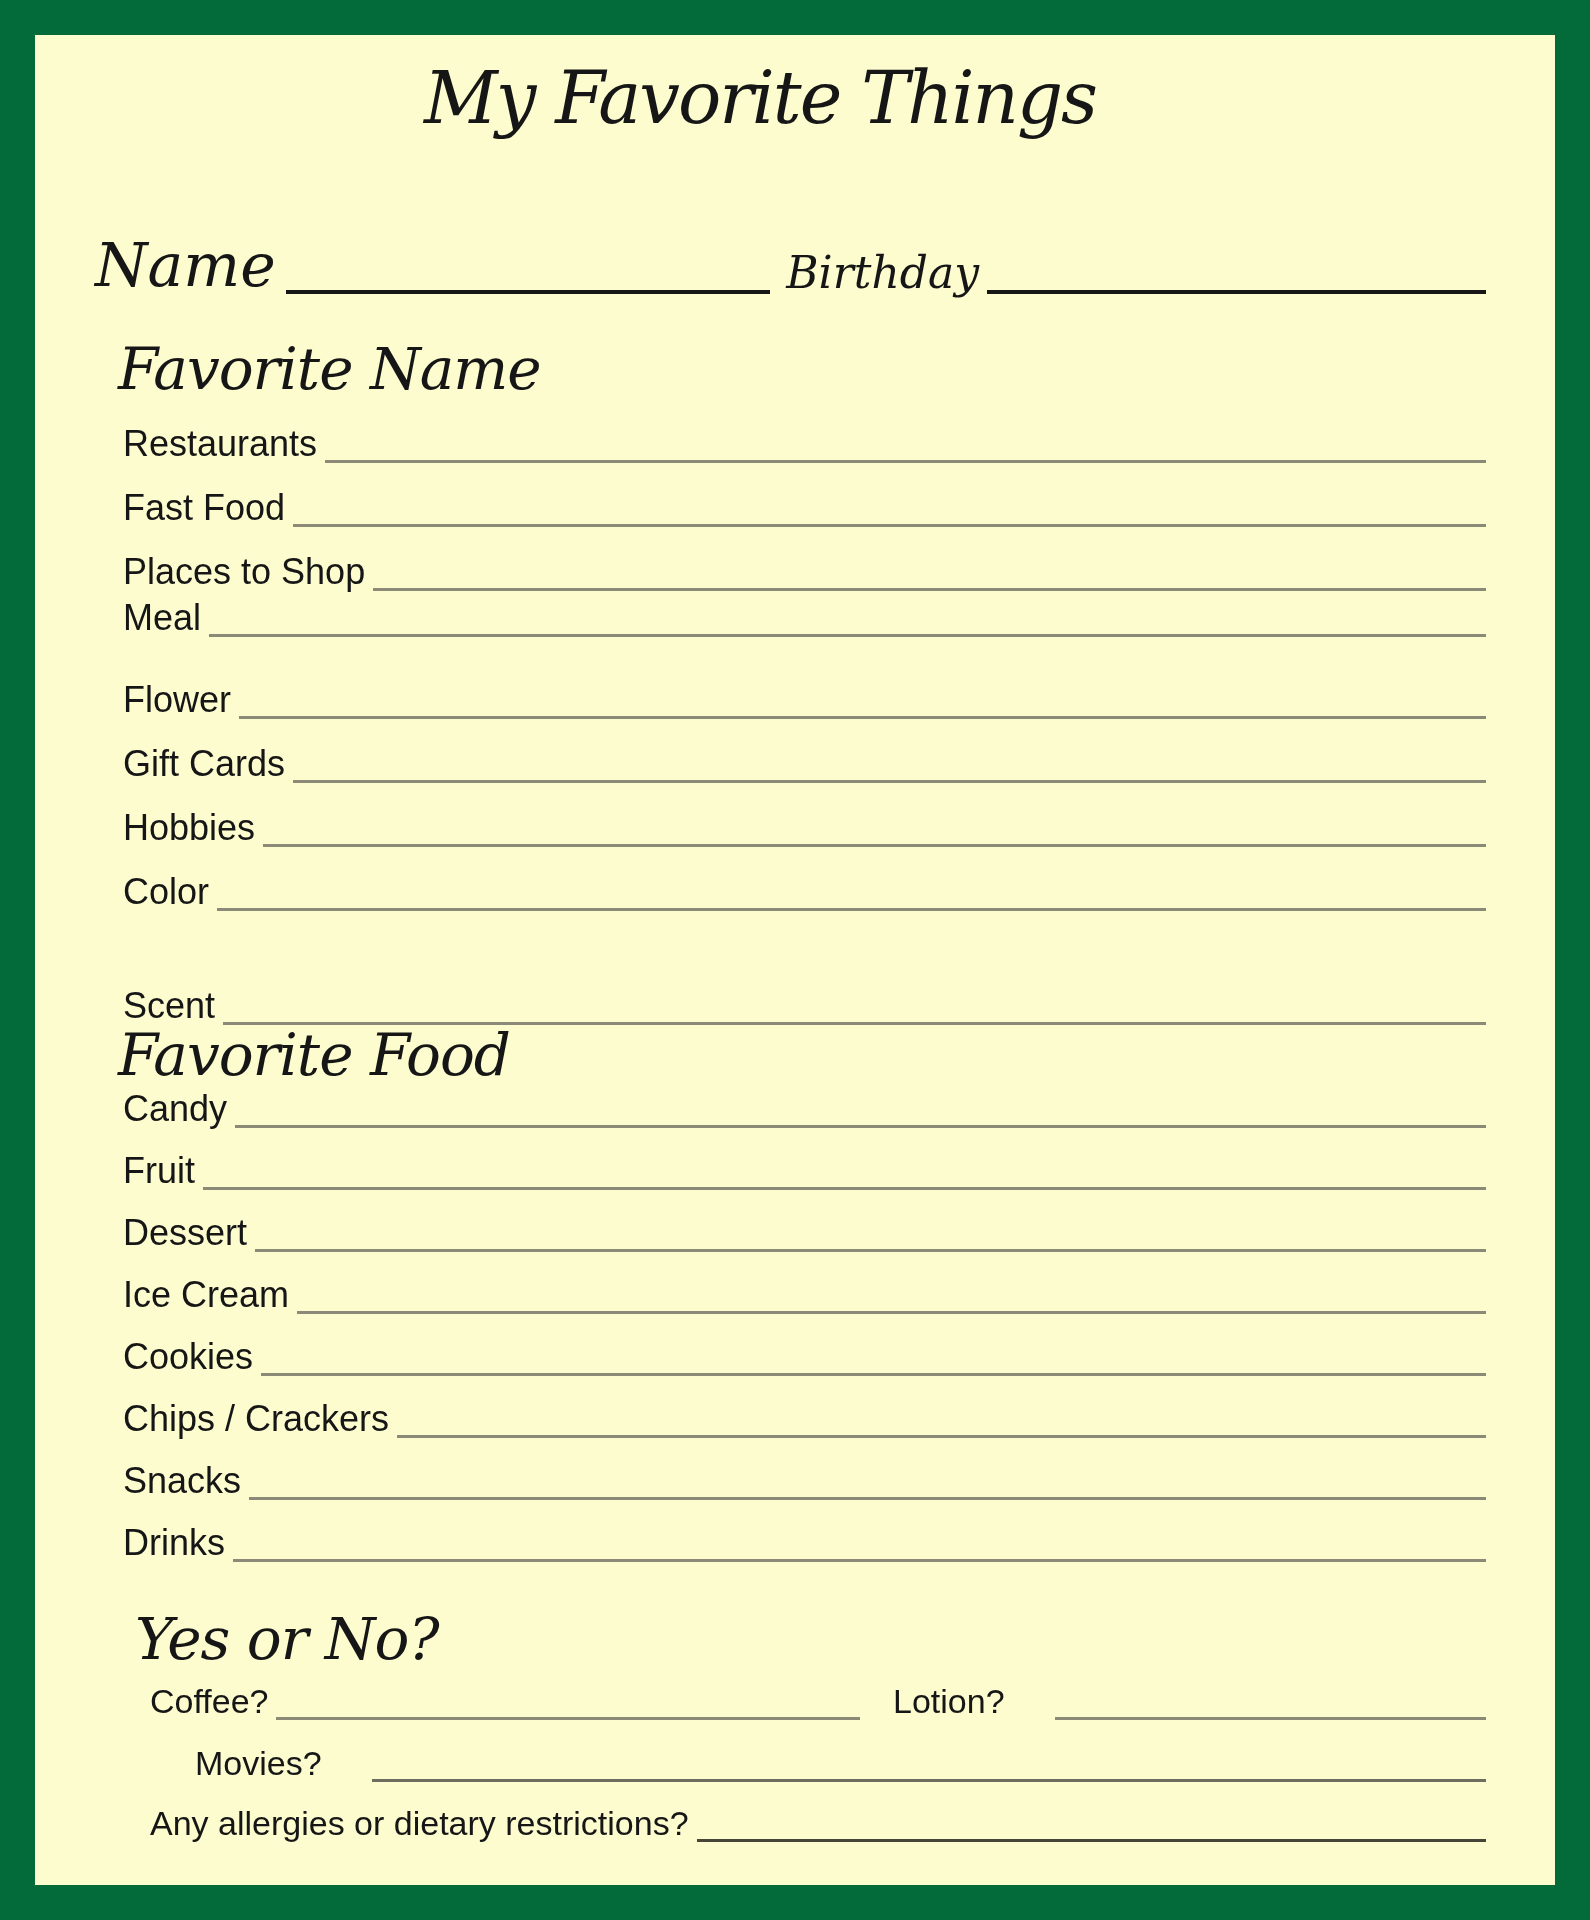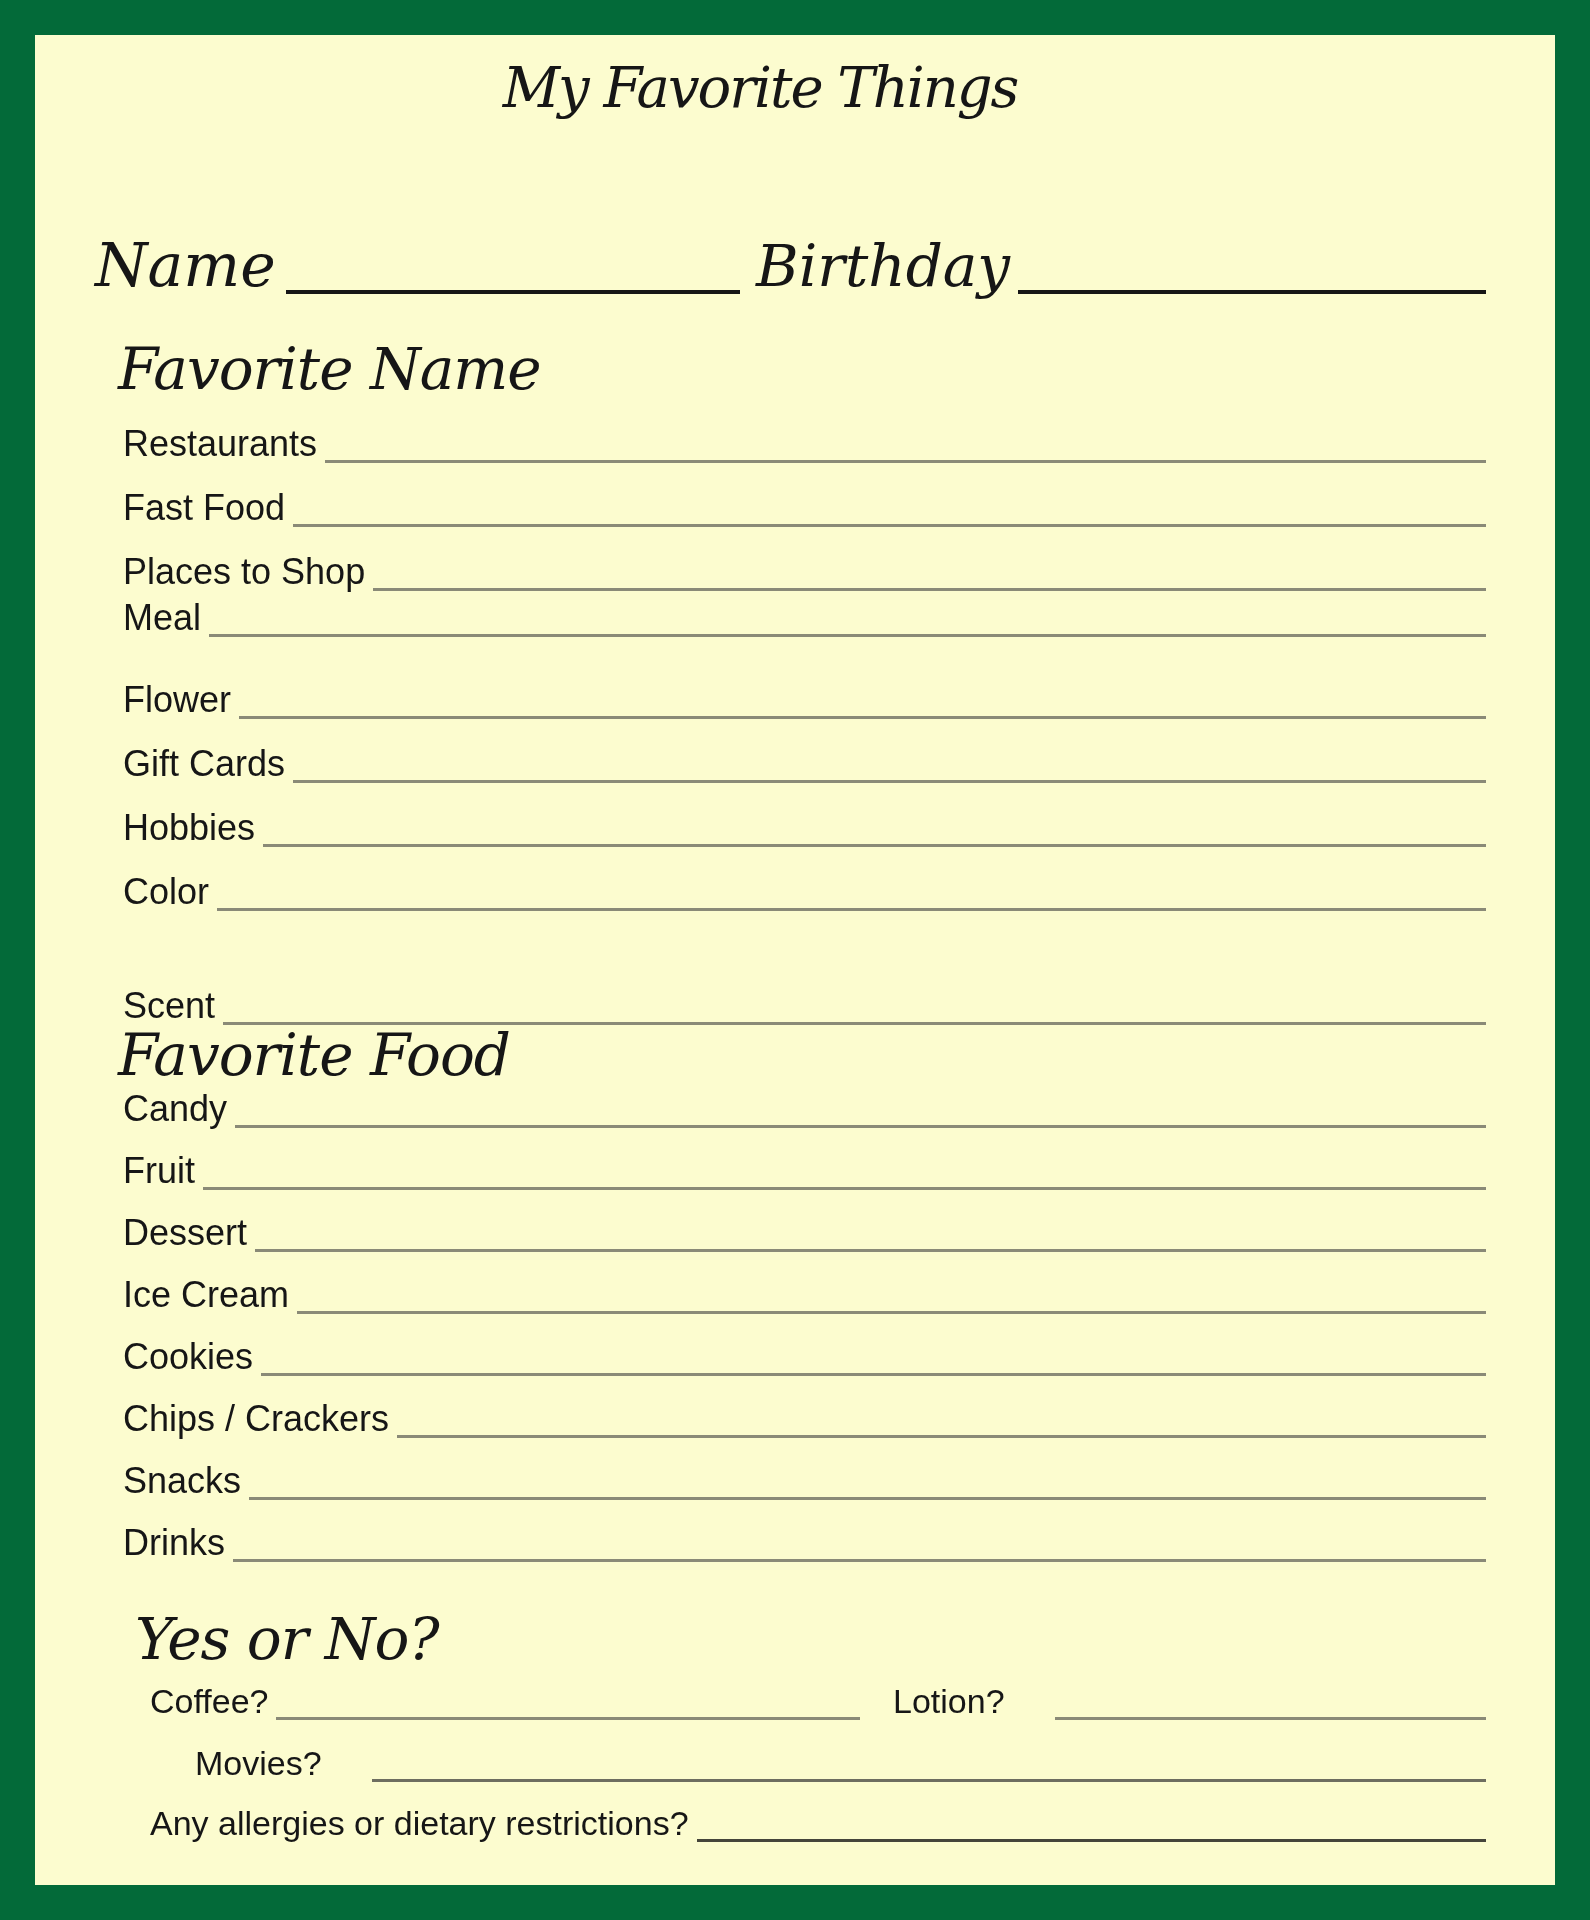--- a/index.html
+++ b/index.html
@@ -30,34 +30,34 @@
   .script{
     font-family:"DejaVu Serif", serif;
     font-style:italic;
     color:var(--ink);
   }
   .title{
     position:absolute;
     top:18px;left:-35px;
     width:100%;
     text-align:center;
-    font-size:56px;
+    font-size:72px;
     line-height:1.25;
     letter-spacing:-2px;
     white-space:nowrap;
   }
   .name-row{
     position:absolute;
     left:60px;right:69px;top:147px;
     height:112px;
     display:flex;
     align-items:flex-end;
   }
   .name-label{font-size:60px;line-height:.95;padding-right:10px;}
-  .birthday-label{font-size:58px;line-height:.95;padding:0 8px 0 16px;}
+  .birthday-label{font-size:44px;line-height:.95;padding:0 8px 0 16px;}
   .heading{
     position:absolute;
     margin:0;
     font-size:58px;
     line-height:1.25;
     font-weight:normal;
     letter-spacing:-1px;
     white-space:nowrap;
   }
   .h-things{left:83px;top:298px;}

